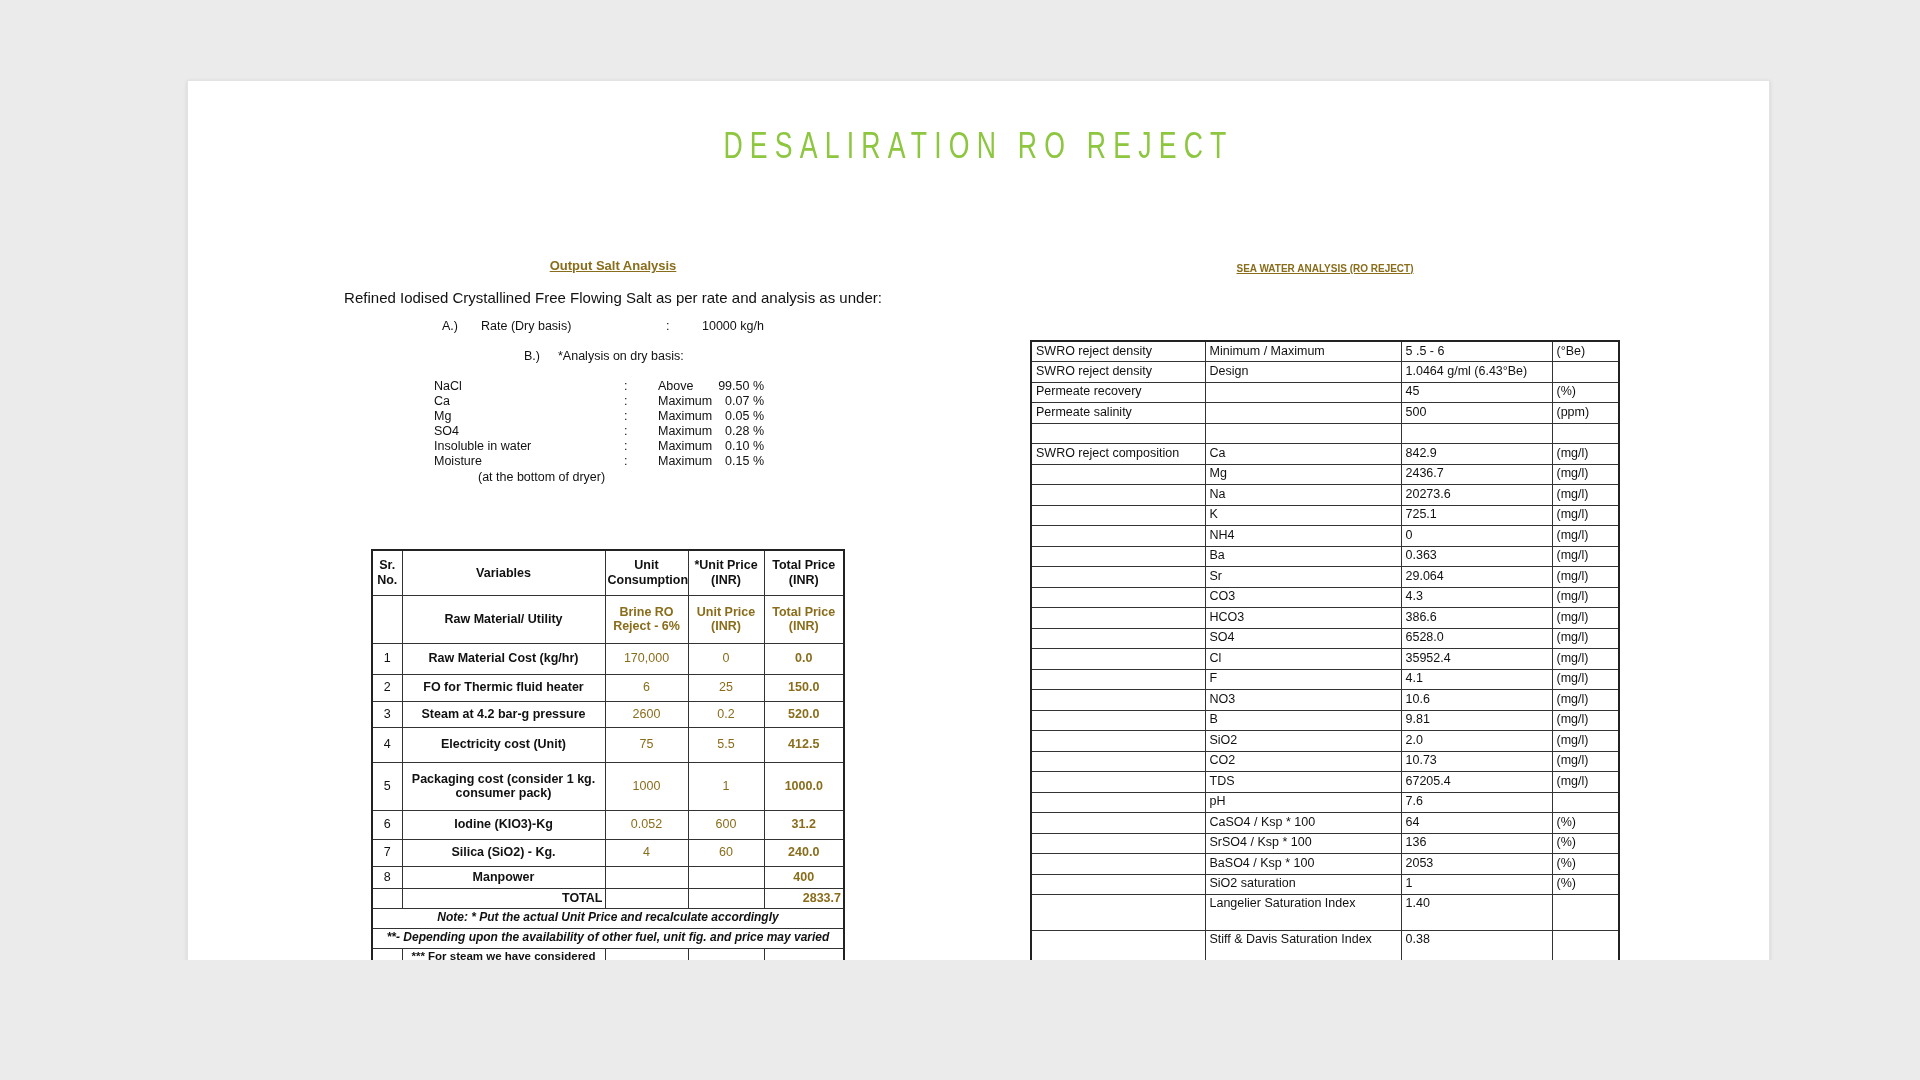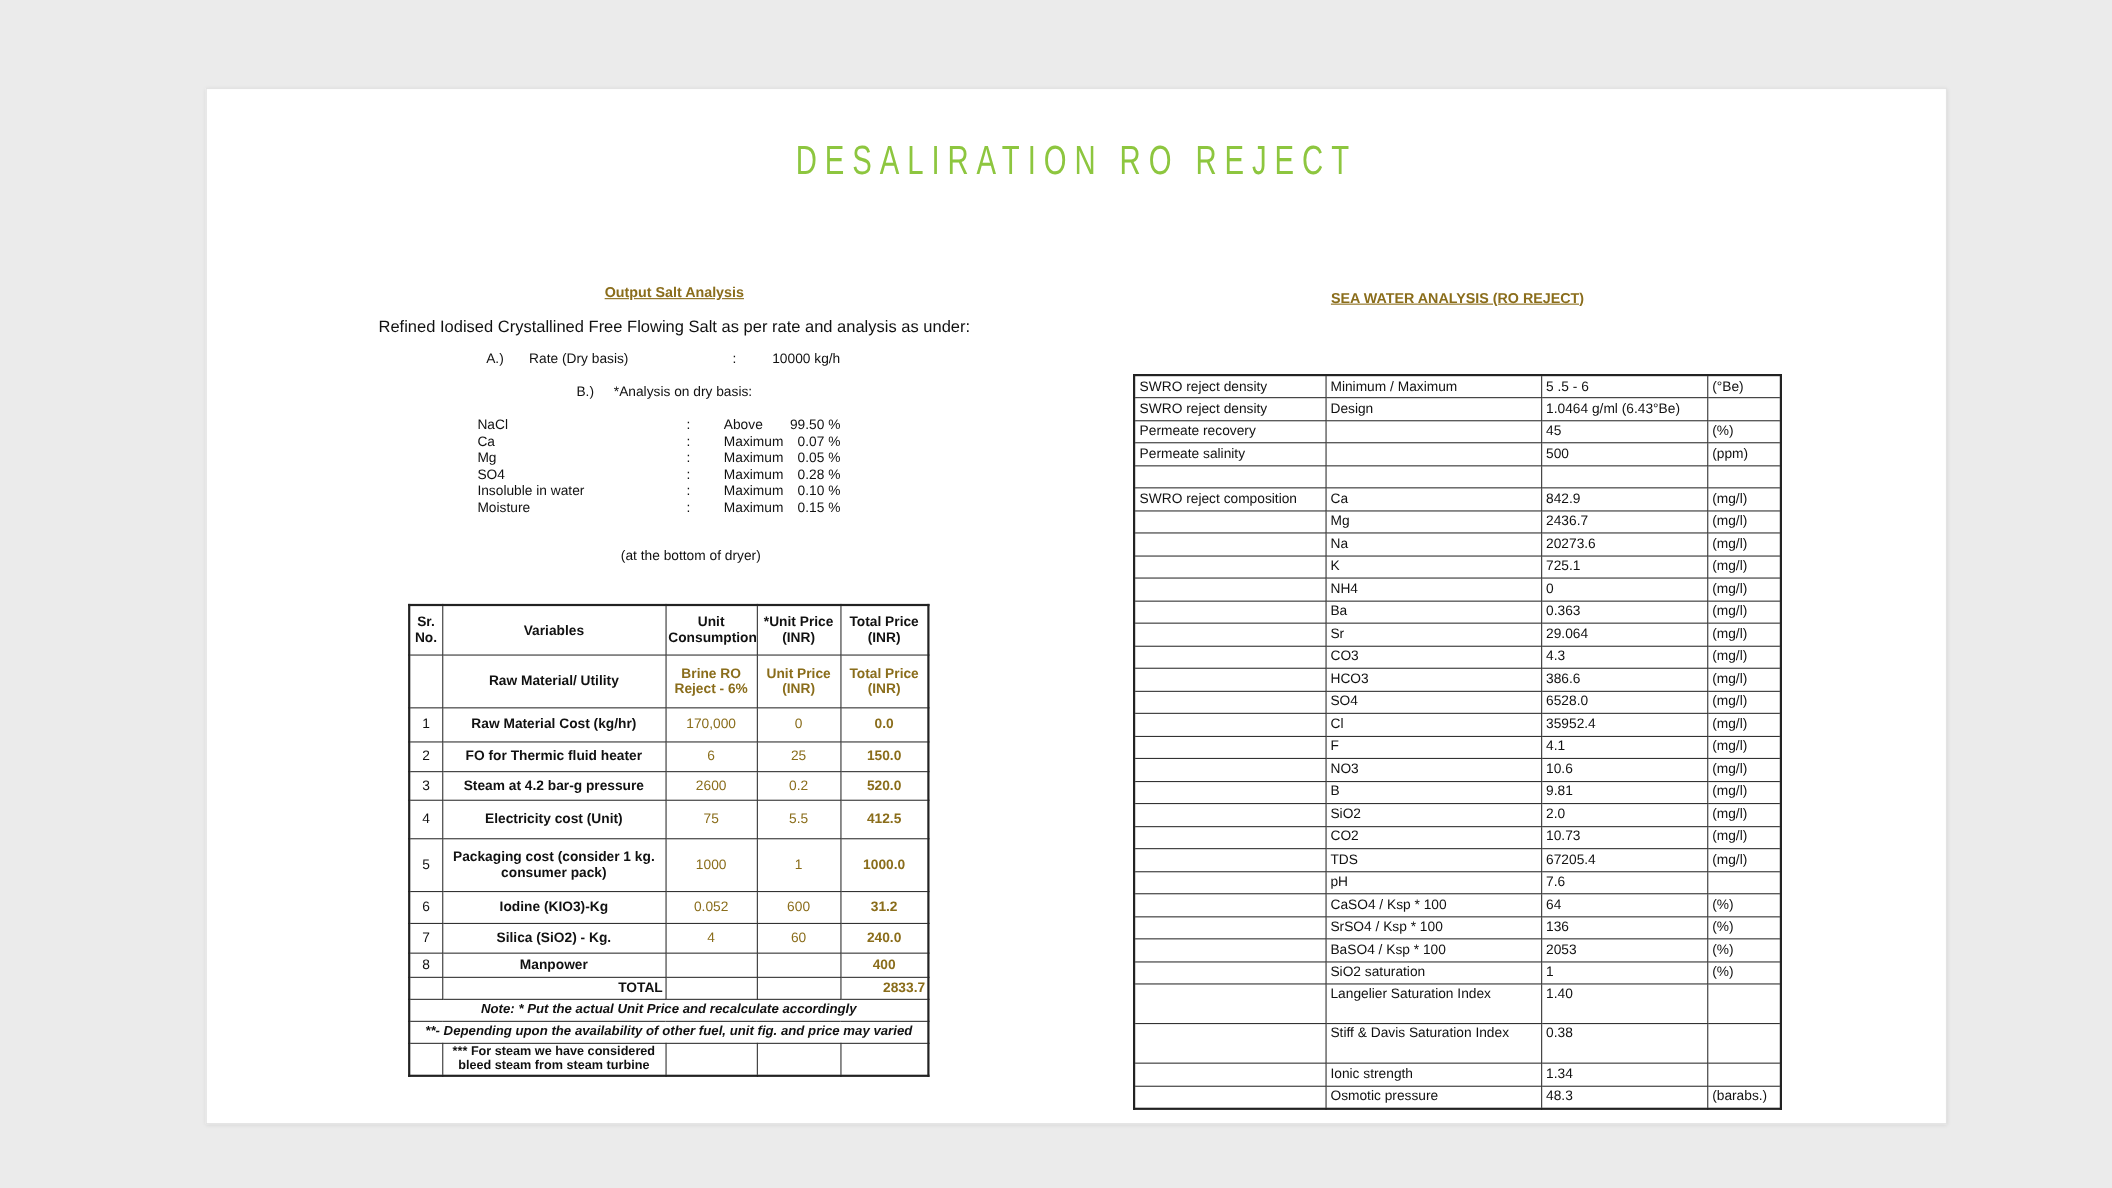--- a/index.html
+++ b/index.html
@@ -2,21 +2,21 @@
 <html style="--accent_green: #8dc63f; --accent_gold: #8a6d1b; --page_bg: #ebebeb;"><head>
 <meta charset="utf-8">
 <style>
   :root{
     --accent_green:#8dc63f;
     --accent_gold:#8a6d1b;
     --page_bg:#ebebeb;
   }
   *{box-sizing:border-box;}
   body{margin:0;background:var(--page_bg);font-family:"Liberation Sans","DejaVu Sans",sans-serif;}
-  .stage{position:relative;width:1920px;height:1080px;overflow:hidden;padding-left:12px;}
+  .stage{position:relative;width:1920px;height:960px;overflow:hidden;padding-left:12px;}
   .card{position:absolute;left:187px;top:80px;width:1583px;height:942px;background:#ffffff;
         border:1px solid #e3e3e3;box-shadow:0 1px 4px rgba(0,0,0,.10);}
 
   .main-title{position:absolute;top:44px;left:0;width:100%;margin:0;text-align:center;
         font-size:37px;font-weight:400;letter-spacing:10px;color:var(--accent_green);
         transform:scaleX(.72);transform-origin:center;white-space:nowrap;}
 
   
   .salt-heading{position:absolute;left:170px;top:177px;width:510px;text-align:center;
         font-size:13px;font-weight:bold;text-decoration:underline;color:var(--accent_gold);}
@@ -29,22 +29,22 @@
   .line-a .p1{left:254px}.line-a .p2{left:293px}.line-a .p3{left:478px}.line-a .p4{left:514px}
   .line-b .p1{left:336px}.line-b .p2{left:370px}
 
   .analysis-list{position:absolute;left:246px;top:298px;width:360px;}
   .analysis-row{position:relative;height:15px;font-size:12.5px;color:#111;}
   .analysis-row span{position:absolute;top:0;white-space:nowrap;text-align:right;}
   .a-name{left:0}
   .a-colon{left:190px}
   .a-qual{left:224px}
   .a-val{left:266px;width:64px;text-align:right;}
-  .dryer-note{position:absolute;left:290px;top:389px;width:300px;text-align:center;
-        font-size:12.5px;color:#111;margin-top:28px;}
+  .dryer-note{position:absolute;left:290px;top:389px;width:300px;
+        font-size:12.5px;color:#111;}
 
   
   table{border-spacing:0;margin-top:42px;}
   .cost{position:absolute;left:183px;top:426px;width:472px;border-collapse:collapse;
         table-layout:fixed;font-size:12.5px;color:#111;border:2px solid #222;}
   .cost th,.cost td{border:1px solid #333;padding:1px 2px;vertical-align:middle;
         text-align:center;line-height:1.15;overflow:hidden;}
   .cost .t-title th{height:22px;font-size:12px;font-weight:bold;color:var(--accent_gold);}
   .cost .t-head1 th{height:45px;font-weight:bold;white-space:pre-line;}
   .cost .t-head2 td{height:48px;font-weight:bold;white-space:pre-line;color:var(--accent_gold);}
@@ -60,21 +60,21 @@
   #cost-body tr:nth-child(6){height:29px}
   #cost-body tr:nth-child(7){height:27px}
   #cost-body tr:nth-child(8){height:22px}
   .total-row td{height:20px;text-align:right;}
   .note-row td{height:20px;font-style:italic;font-weight:bold;font-size:12px;}
   .foot-row td{height:28px;}
   .foot-text{font-weight:bold;font-size:11.5px;line-height:1.2;}
 
   
   .sea-heading{position:absolute;left:842px;top:182px;width:590px;text-align:center;
-        font-size:13px;font-weight:bold;text-decoration:underline;color:var(--accent_gold);}
+        font-size:10px;font-weight:bold;text-decoration:underline;color:var(--accent_gold);}
   .sea-table{position:absolute;left:842px;top:217px;width:588px;border-collapse:collapse;
         table-layout:fixed;font-size:12.5px;color:#111;border:2px solid #222;}
   .sea-table td{border:1px solid #333;padding:0 4px;height:20.5px;vertical-align:middle;
         text-align:left;line-height:1.1;overflow:hidden;white-space:nowrap;}
   .sea-table tr.tall td{height:36px;vertical-align:top;padding-top:2px;}
 </style>
 </head>
 <body>
 
 <div class="stage">

